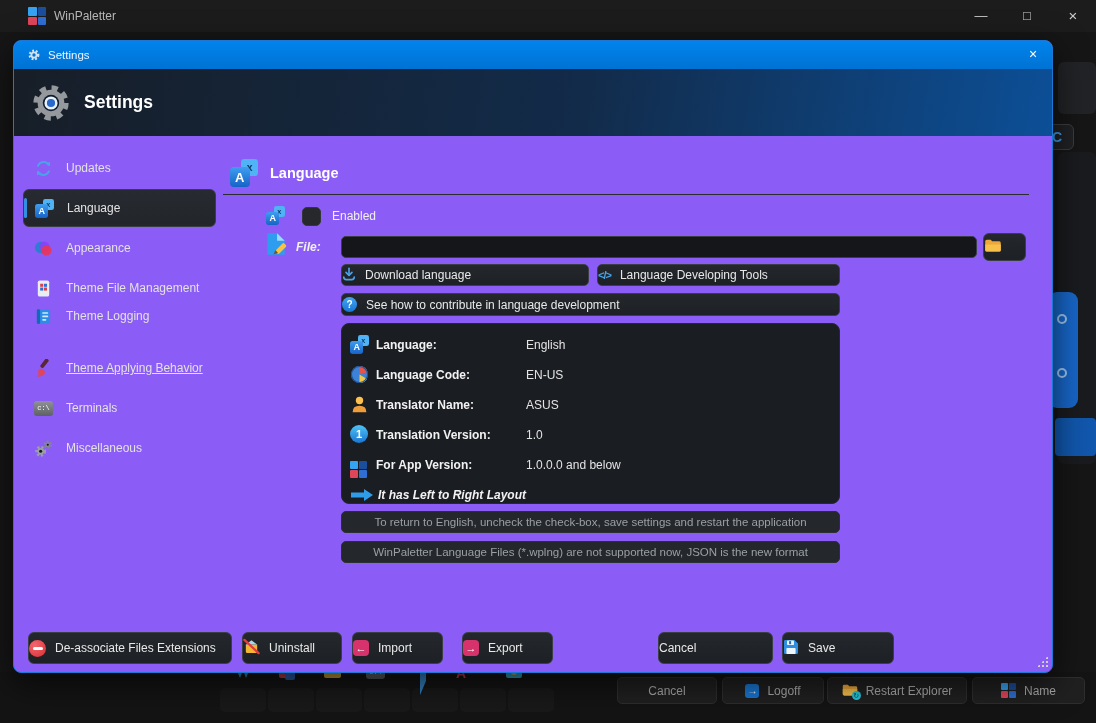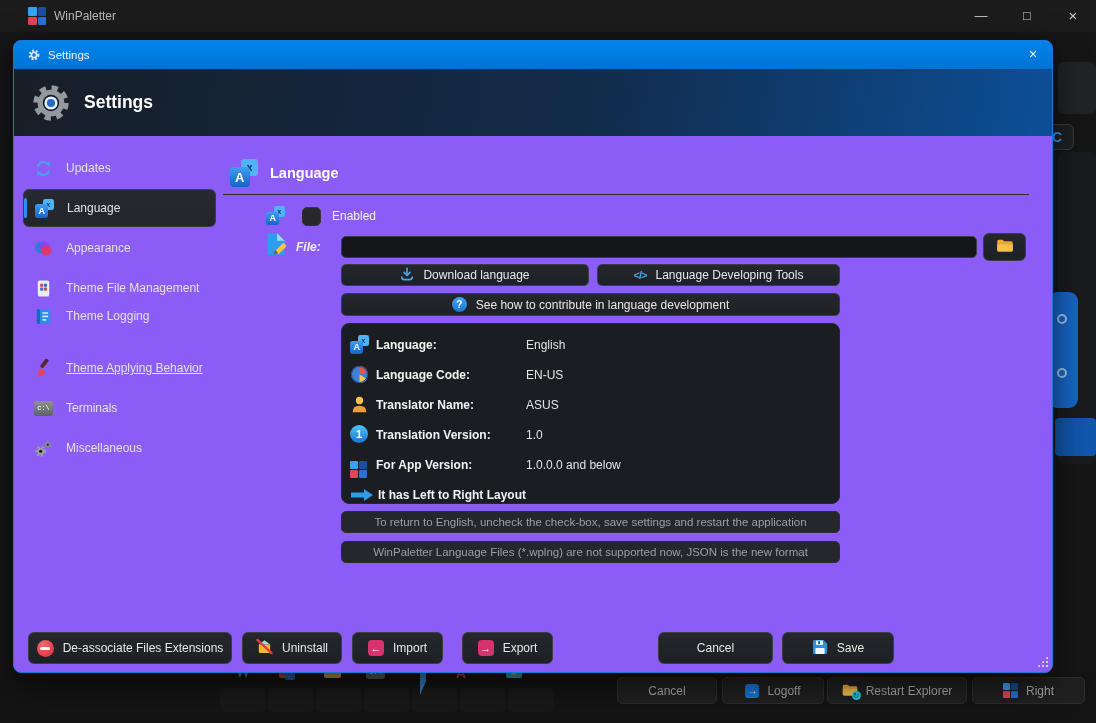--- a/index.html
+++ b/index.html
@@ -53,21 +53,21 @@
   .s19 { width:19px; height:19px; font-size:9px; }
   .s28 { width:28px; height:28px; font-size:13px; }
 
   
   .sep { position:absolute; left:209px; top:153px; width:806px; height:1px; background:#2b2d30; }
   .section-title { position:absolute; left:256px; top:117px; height:30px; line-height:30px; color:#fff; font-size:14.5px; font-weight:700; }
   .lbl { color:#f0f0f0; font-size:12px; }
   .bold { font-weight:700;font-style:italic; }
   .checkbox { position:absolute; left:288px; top:166px; width:19px; height:19px; background:#26282b; border:1px solid #343639; border-radius:5px; }
   .txtinput { position:absolute; left:327px; top:195px; width:636px; height:22px; background:#141619; border:1px solid #3a3e44; border-radius:5px; color:#ddd; font-size:12px; padding:0 8px; outline:none; font-family:"Liberation Sans",sans-serif; }
-  .btn { background:linear-gradient(#24282d,#1d2125); border:1px solid #3a3f45; border-radius:6px; color:#e8e8e8; font-size:12px; display:flex; align-items:center; justify-content:center; gap:9px; position:absolute; }
+  .btn { background:linear-gradient(#24282d,#1d2125); border:1px solid #3a3f45; border-radius:6px; color:#e8e8e8; font-size:12px; display:flex; align-items:center; gap:9px; position:absolute; }
   .btn-sm { height:22px; border-radius:5px; }
   .info-panel { position:absolute; left:327px; top:282px; width:499px; height:181px; background:#1a1d22; border:1px solid #26292e; border-radius:8px; }
   .info-row { position:absolute; left:0; width:100%; height:30px; }
   .info-row .iic { position:absolute; left:8px; top:5px; width:19px; height:19px; }
   .info-row .ilabel { position:absolute; left:34px; top:0; height:30px; line-height:30px; color:#f2f2f2; font-size:12px; font-weight:700; }
   .info-row .ivalue { position:absolute; left:184px; top:0; height:30px; line-height:30px; color:#e4e4e4; font-size:12px; }
   .note { position:absolute; left:327px; width:499px; height:22px; background:#24272b; border:1px solid #2c2f33; border-radius:5px; color:#9aa0a5; font-size:11.5px; display:flex; align-items:center; justify-content:center; }
 
   .footer-btn { height:32px; top:591px; font-size:12px; }
   .grip { position:absolute; right:4px; bottom:5px; width:11px; height:11px; background-image:radial-gradient(#cdd3d9 1px, transparent 1.3px); background-size:4px 4px; clip-path:polygon(100% 0,100% 100%,0 100%); }
@@ -158,21 +158,21 @@
     </span>
     <span>Restart Explorer</span>
   </div>
   <div class="tb-btn" style="left:972px;width:113px;">
     <span class="wpgrid" style="width:15px;height:15px;">
         <i></i>
         <i></i>
         <i></i>
         <i></i>
       </span>
-    <span>Right</span>
+    <span>Name</span>
   </div>
 
   <div class="dialog">
 
     <div class="dlg-titlebar">
       <svg style="position:absolute;left:13px;top:7px;" width="14" height="14" viewBox="0 0 20 20">
         <circle cx="10" cy="10" r="6" fill="none" stroke="#cfe3f5" stroke-width="3.4" stroke-dasharray="2.6 2.4"></circle>
         <circle cx="10" cy="10" r="5" fill="#cfe3f5"></circle>
           <circle cx="10" cy="10" r="2.4" fill="#0b72cf"></circle>
       </svg>
@@ -379,21 +379,21 @@
             </span></span>
         <span class="ilabel">For App Version:</span>
         <span class="ivalue">1.0.0.0 and below</span>
       </div>
       <div class="info-row" style="top:156px;">
         <span class="iic" style="top:8px;">
           <svg width="24" height="14" viewBox="0 0 24 14">
               <path d="M1 4.6 h13 v-3.6 l9 6 -9 6 v-3.6 h-13 z" fill="#2f9ce8"></path>
             </svg>
         </span>
-        <span class="ilabel" style="left:36px;">It has Left to Right Layout</span>
+        <span class="ilabel" style="left:36px;font-style:italic;">It has Left to Right Layout</span>
       </div>
     </div>
 
     <div class="note" style="top:500px;">
         <span>WinPaletter Language Files (*.wplng) are not supported now, JSON is the new format</span>
       </div>
     <div class="note" style="top:470px;">
         <span>To return to English, uncheck the check-box, save settings and restart the application</span>
       </div>
 

